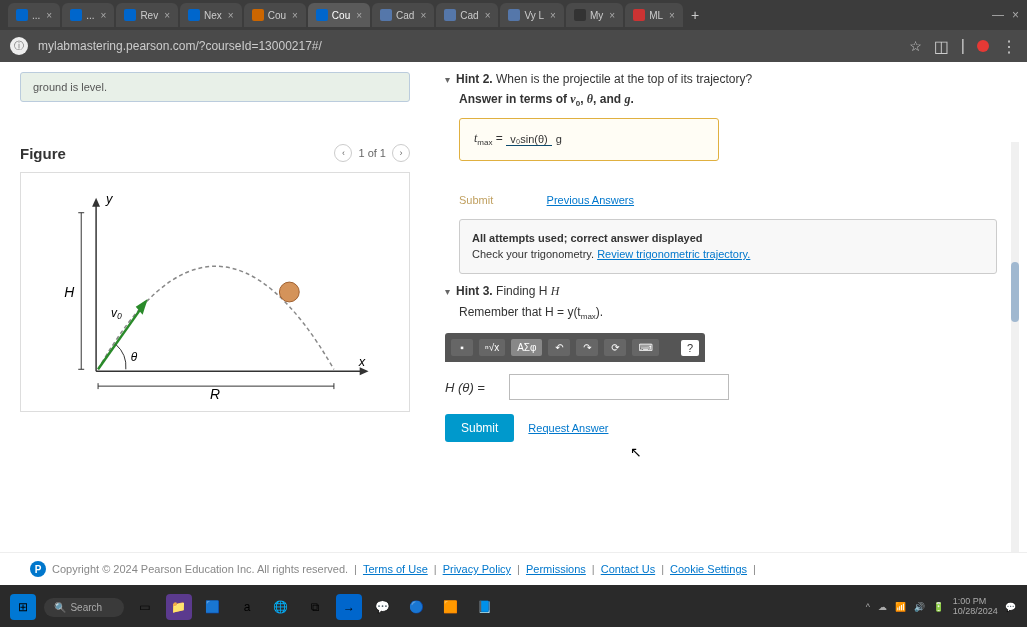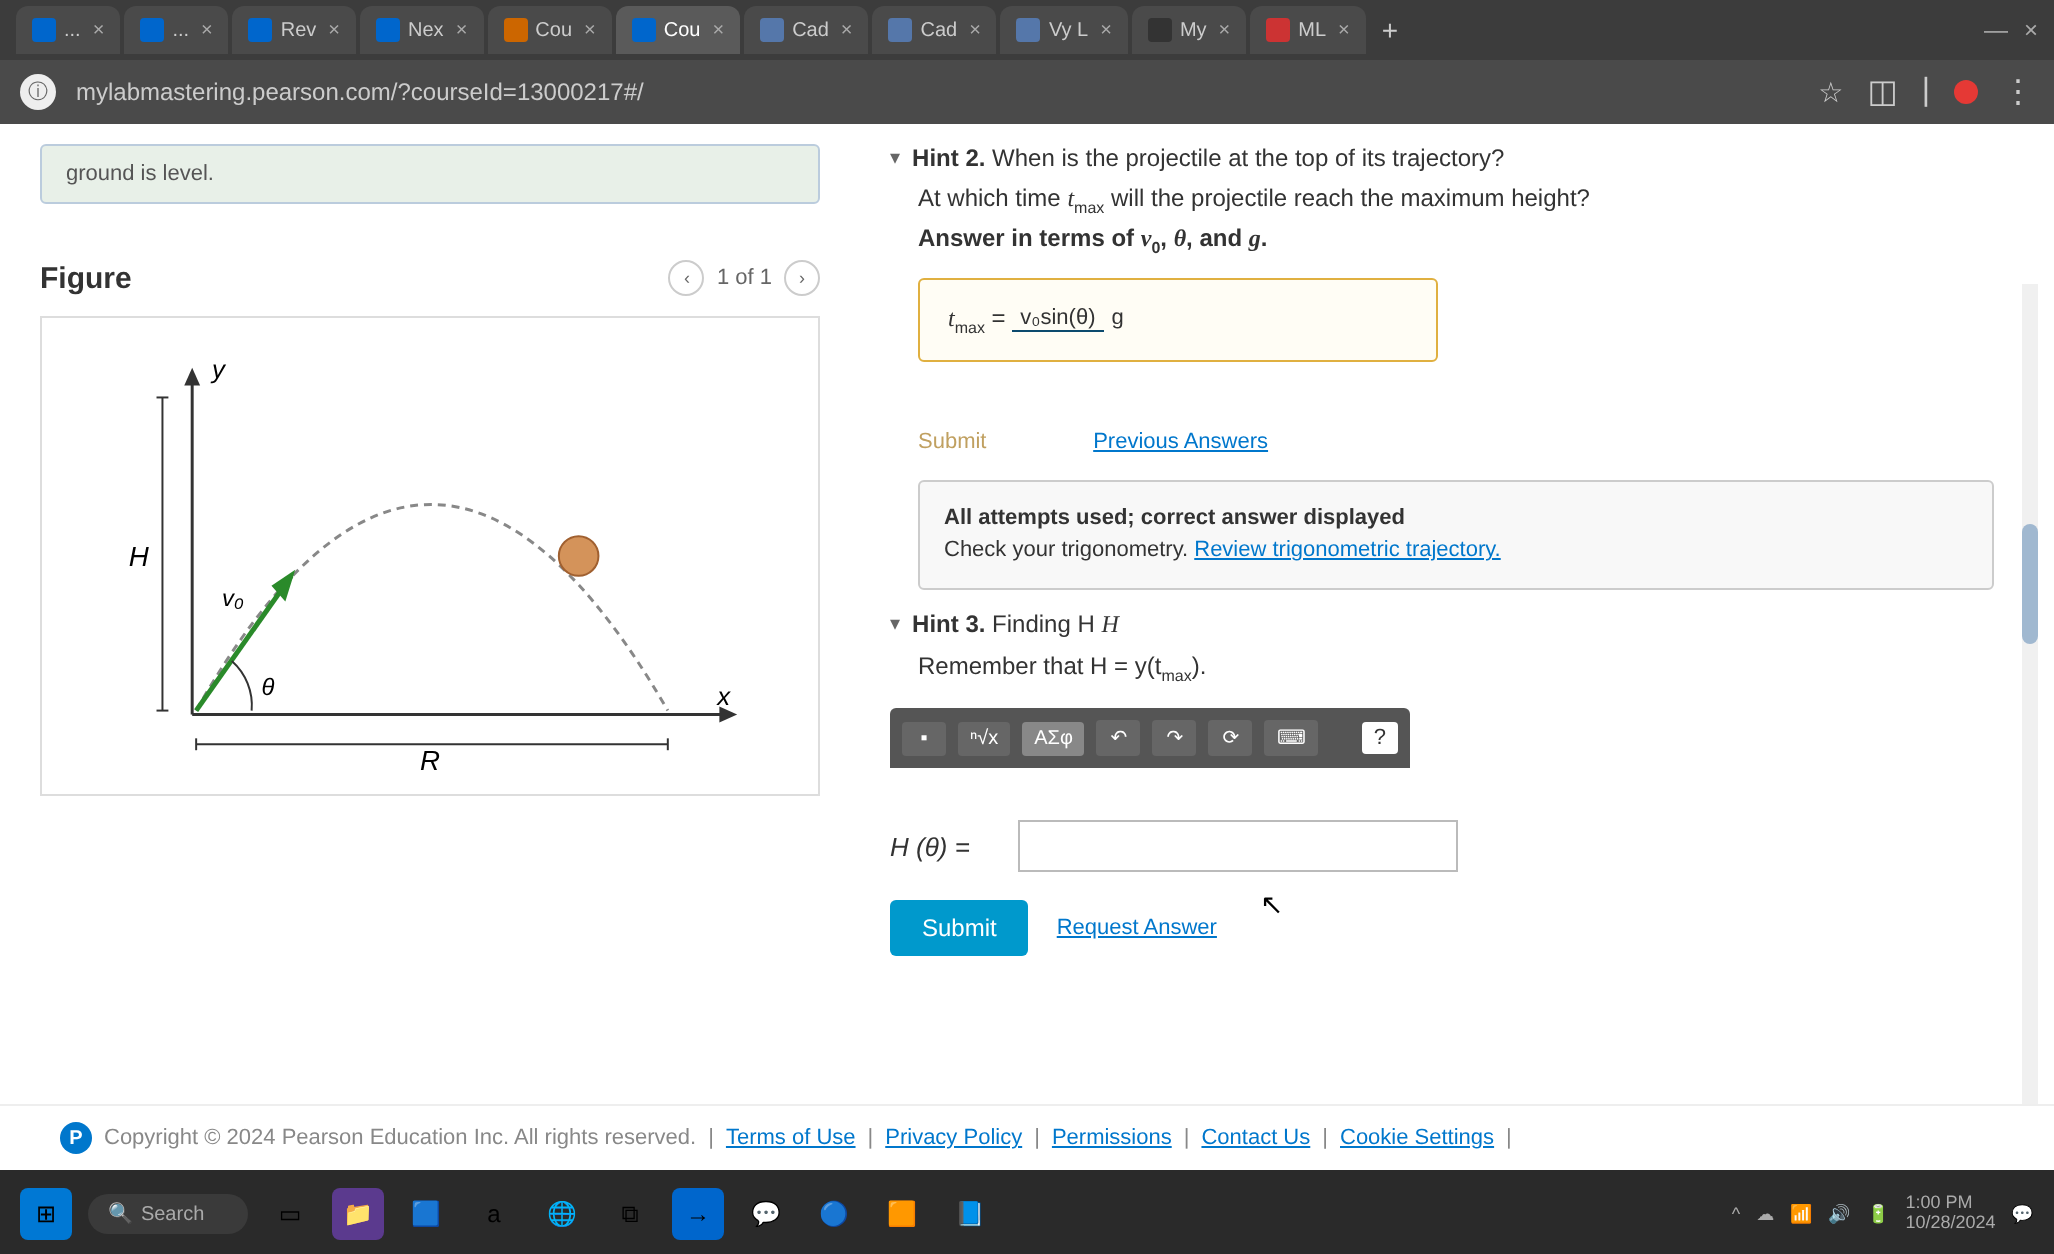--- a/index.html
+++ b/index.html
@@ -13,42 +13,42 @@
 .wc{color:#aaa;margin-left:auto;display:flex;gap:8px;font-size:12px}
 .url-bar{background:#4a4a4a;height:32px;display:flex;align-items:center;padding:0 10px;gap:10px}
 .url-icon{width:18px;height:18px;background:#eee;border-radius:50%;display:flex;align-items:center;justify-content:center;font-size:10px;color:#666}
 .url-text{color:#ccc;font-size:12px;flex:1}
 .url-actions{display:flex;gap:12px;align-items:center;color:#ccc}
 .star{font-size:14px}
 .red-dot{width:12px;height:12px;background:#e53935;border-radius:50%}
 .content{background:#fff;height:500px;display:flex;position:relative}
 .left-pane{width:430px;padding:10px 20px}
 .info-box{background:#e8f0e8;border:1px solid #bcd;padding:8px 12px;font-size:11px;color:#555;margin-bottom:20px;border-radius:3px}
-.figure-section{margin-top:28px}
+.figure-section{margin-top:42px}
 .figure-header{display:flex;justify-content:space-between;align-items:center;margin-bottom:10px}
 .figure-title{font-size:15px;font-weight:bold;color:#333}
 .figure-nav{display:flex;align-items:center;gap:6px;font-size:11px;color:#666}
 .nav-btn{width:18px;height:18px;border:1px solid #ccc;border-radius:50%;display:flex;align-items:center;justify-content:center;font-size:9px;background:#fff;cursor:pointer}
 .figure-canvas{border:1px solid #ddd;height:240px;position:relative;background:#fff;padding:10px}
 .right-pane{flex:1;padding:10px 30px 10px 15px;font-size:12px;color:#333;overflow:hidden}
 .hint-head{display:flex;align-items:center;gap:6px;margin-bottom:4px}
 .caret{font-size:10px;color:#666}
 .hint-title{font-size:12px}
 .hint-body{margin-left:14px;margin-bottom:8px;line-height:1.5}
 .formula-box{border:1px solid #e0b040;background:#fffdf5;padding:10px 14px;margin:8px 0;border-radius:3px;display:inline-block;min-width:260px}
 .prev-answers{color:#0077cc;font-size:11px;text-decoration:underline;margin-left:40px}
 .submit-disabled{color:#c0a060;font-size:11px;margin-right:10px}
 .feedback-box{border:1px solid #ccc;background:#f8f8f8;padding:10px 12px;margin:10px 0;border-radius:3px;font-size:11px}
 .feedback-box b{font-size:11px}
 .review-link{color:#0077cc;text-decoration:underline}
 .answer-toolbar{background:#555;padding:6px;display:flex;gap:6px;align-items:center;border-radius:3px 3px 0 0;margin-top:10px;width:260px}
 .tb-btn{background:#666;color:#fff;font-size:10px;padding:3px 6px;border-radius:2px;min-width:22px;text-align:center}
 .tb-btn.light{background:#888}
 .help-btn{margin-left:auto;background:#fff;color:#333;border-radius:2px;padding:2px 6px;font-size:11px}
-.answer-row{display:flex;align-items:center;gap:24px;margin-top:26px}
+.answer-row{display:flex;align-items:center;gap:24px;margin-top:12px}
 .answer-label{font-size:13px;font-style:italic}
 .answer-input{border:1px solid #bbb;height:26px;width:220px;padding:0 6px;background:#fff}
 .submit-row{display:flex;align-items:center;gap:14px;margin-top:14px}
 .submit-btn{background:#0099cc;color:#fff;border:none;padding:7px 16px;font-size:12px;border-radius:3px;cursor:pointer}
 .req-answer{color:#0077cc;font-size:11px;text-decoration:underline}
 .footer{position:absolute;bottom:42px;left:0;right:0;background:#fff;padding:8px 30px;font-size:11px;color:#888;border-top:1px solid #eee;display:flex;align-items:center;gap:6px}
 .footer a{color:#0077cc;text-decoration:underline}
 .p-logo{width:16px;height:16px;background:#0077cc;border-radius:50%;color:#fff;display:flex;align-items:center;justify-content:center;font-size:10px;font-weight:bold}
 .taskbar{position:absolute;bottom:0;left:0;right:0;height:40px;background:#2a2a2a;display:flex;align-items:center;padding:0 10px;gap:8px}
 .tb-icon{width:26px;height:26px;border-radius:4px;display:flex;align-items:center;justify-content:center;font-size:12px}
@@ -183,21 +183,20 @@
       </div>
     </div>
   </div>
 
   <div class="right-pane">
     <div class="hint-head">
       <span class="caret">▾</span>
       <span class="hint-title"><b>Hint 2.</b> <span>When is the projectile at the top of its trajectory?</span></span>
     </div>
     <div class="hint-body">
-      <div><span>At which time </span><span class="math-i">t</span><span class="sub">max</span><span> will the projectile reach the maximum height?</span></div>
       <div><b>Answer in terms of <span class="math-i">v</span><span class="sub">0</span>, <span class="math-i">θ</span>, and <span class="math-i">g</span>.</b></div>
       <div class="formula-box">
         <span class="math-i">t</span><span class="sub">max</span> = 
         <span class="frac"><span class="num">v₀sin(θ)</span><span class="den">g</span></span>
       </div>
       <div style="margin-top:22px">
         <span class="submit-disabled">Submit</span>
         <a class="prev-answers">Previous Answers</a>
       </div>
       <div class="feedback-box">

